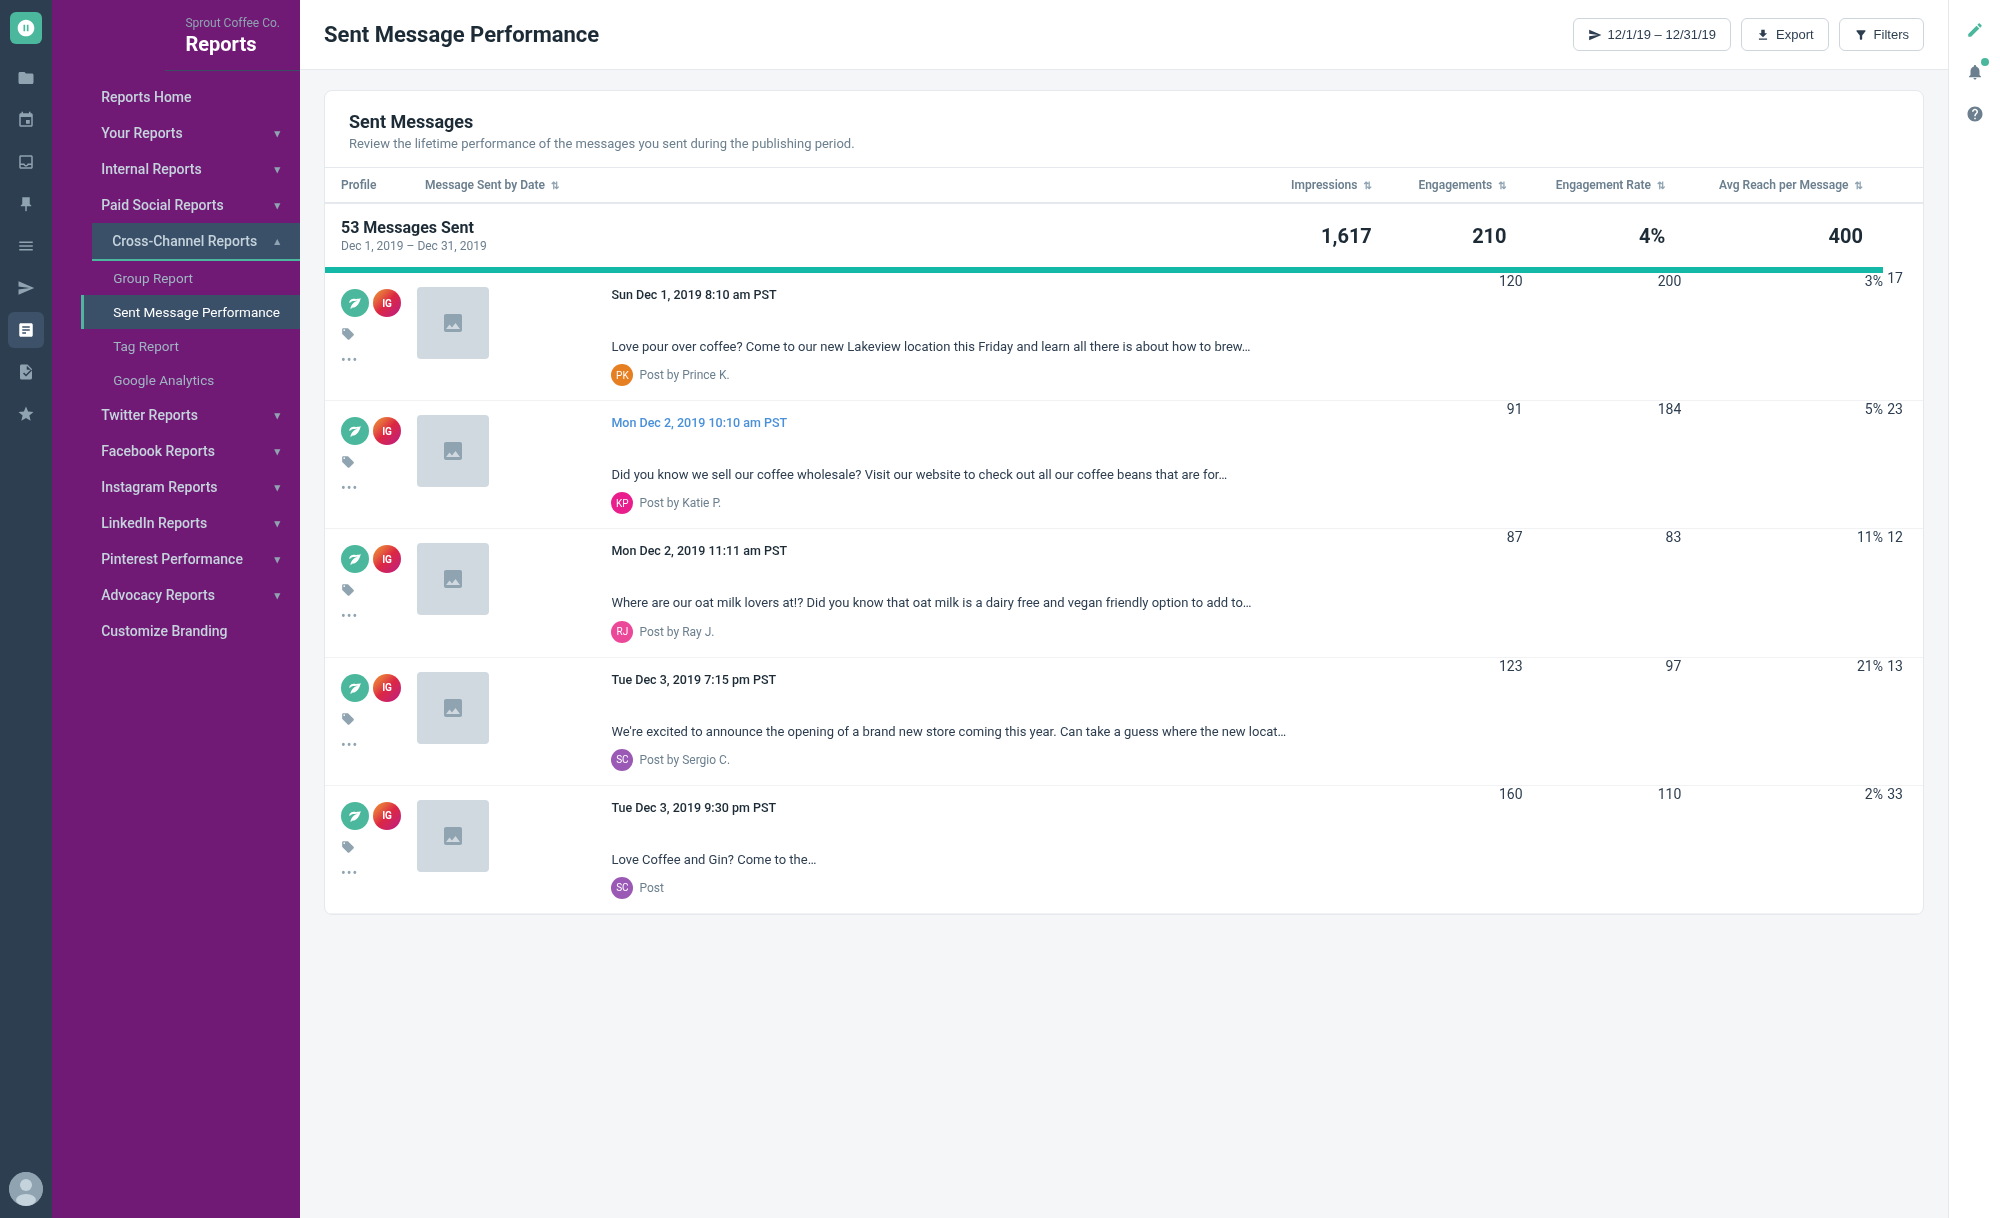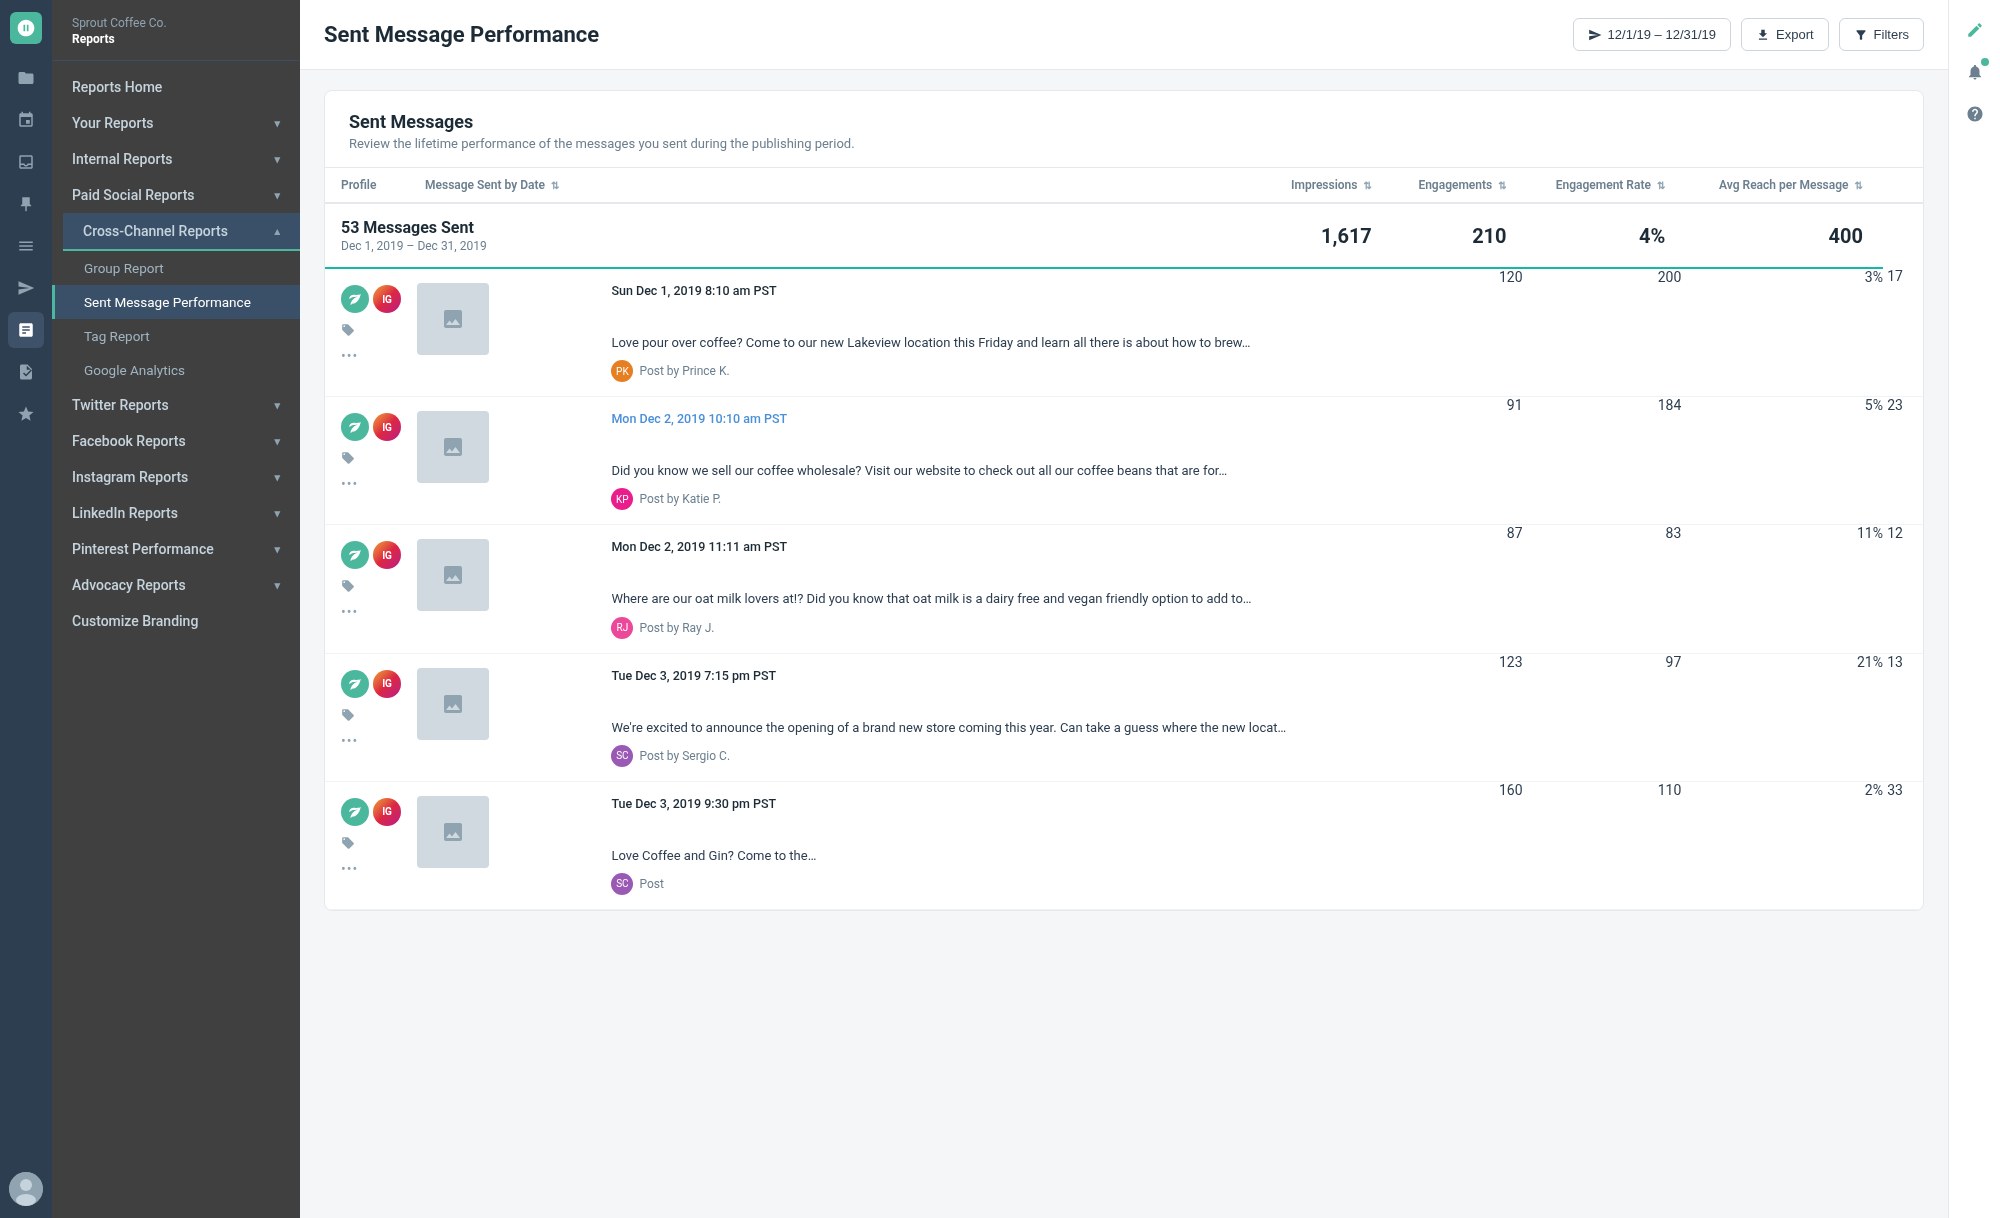--- a/index.html
+++ b/index.html
@@ -40,33 +40,34 @@
       border-radius: 50%;
       background: #8fa3b1;
       overflow: hidden;
       display: flex; align-items: center; justify-content: center;
       color: white; font-size: 13px;
     }
 
     
     .sidebar {
       width: 248px;
-      background: #404040;
+      background: #701a75;
       color: #c5d3dc;
       display: flex;
       flex-direction: column;
       overflow-y: auto;
       flex-shrink: 0;
+      align-items: flex-end;
     }
     .sidebar-header {
       padding: 16px 20px 14px;
       border-bottom: 1px solid #3a4f63;
     }
     .sidebar-header .company { font-size: 12px; color: #8fa3b1; }
-    .sidebar-header .title { font-size: 12px; font-weight: 700; color: white; margin-top: 2px; }
+    .sidebar-header .title { font-size: 20px; font-weight: 700; color: white; margin-top: 2px; }
 
     .sidebar-nav { padding: 8px 0; }
     .nav-item {
       display: flex; align-items: center;
       padding: 10px 20px;
       cursor: pointer;
       font-size: 14px;
       color: #c5d3dc;
       position: relative;
     }
@@ -149,21 +150,21 @@
       color: #6b7f8e;
       font-weight: 600;
       text-align: right;
       white-space: nowrap;
     }
     .msg-table th.left { text-align: left; }
     .msg-table th .sort-icon { display: inline; margin-left: 3px; font-size: 10px; color: #8fa3b1; }
 
     .summary-row td {
       padding: 14px 16px;
-      border-bottom: 2px solid #14b8a6;
+      border-bottom: 6px solid #14b8a6;
     }
     .summary-row .msg-count { font-size: 16px; font-weight: 700; color: #1c2b36; }
     .summary-row .date-range { font-size: 12px; color: #6b7f8e; margin-top: 2px; }
     .summary-row .num { font-size: 20px; font-weight: 700; color: #1c2b36; text-align: right; }
 
     .msg-row { border-bottom: 1px solid #f0f2f4; }
     .msg-row td { padding: 0; vertical-align: top; }
 
     .msg-cell-profile {
       padding: 16px 8px 16px 16px;

